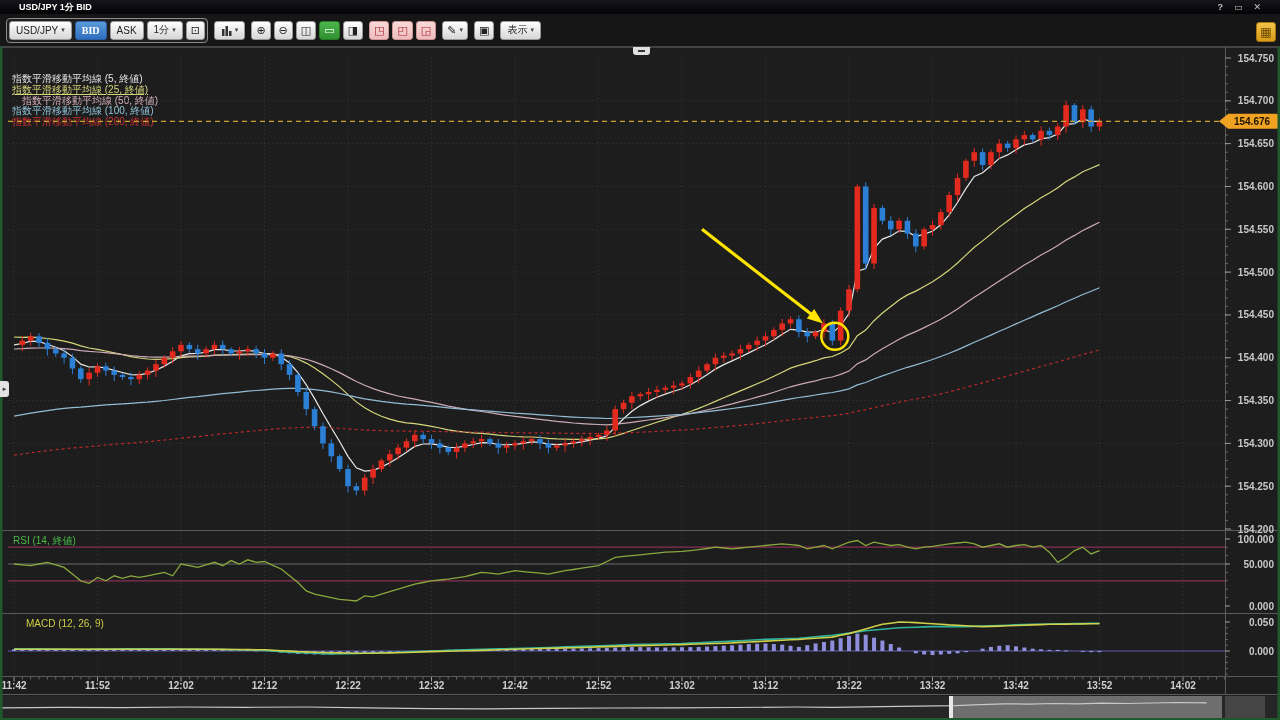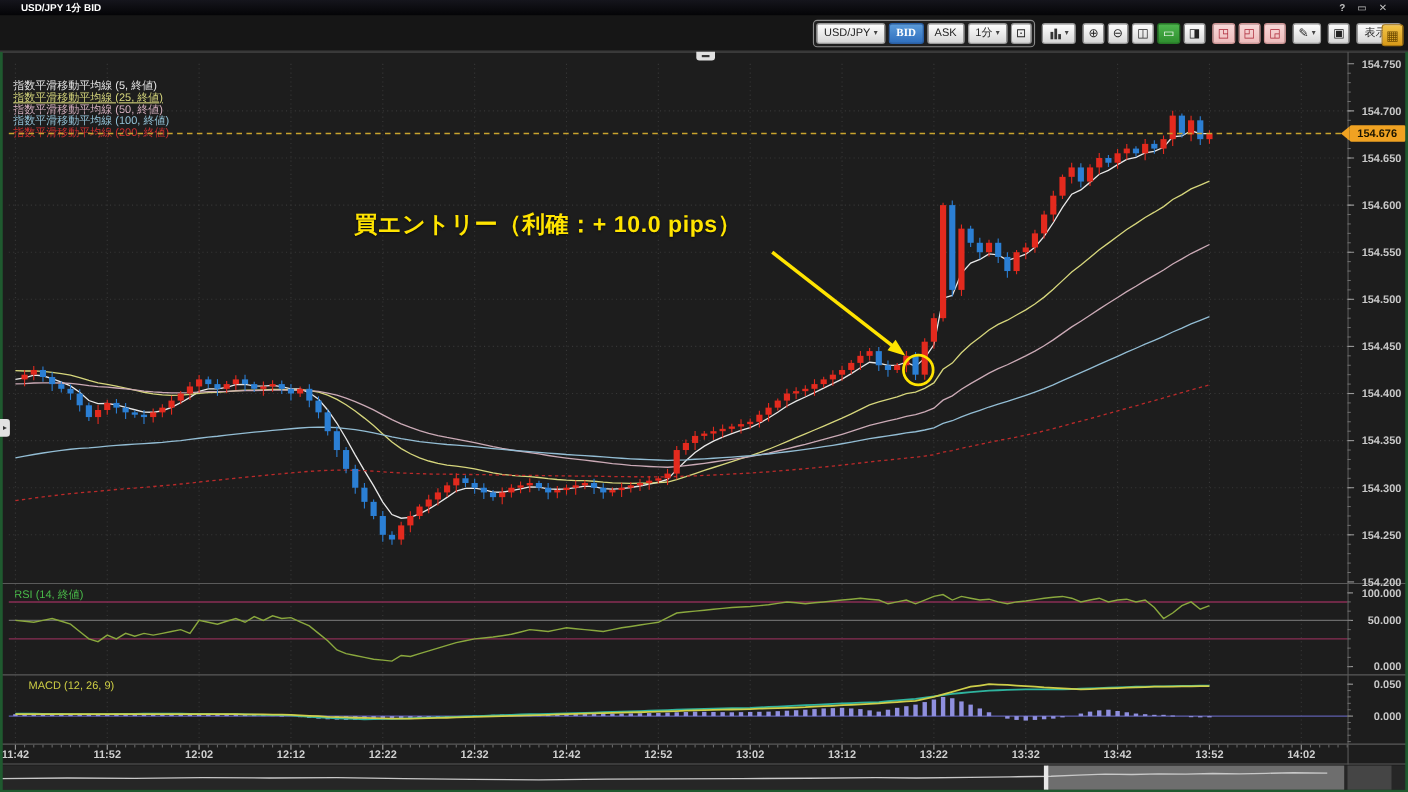--- a/index.html
+++ b/index.html
@@ -6,21 +6,21 @@
   #app{position:relative;width:1280px;height:720px;overflow:hidden;background:#141414;
        font-family:"Liberation Sans","DejaVu Sans",sans-serif;}
   
   #titlebar{position:absolute;top:0;left:0;width:1280px;height:14px;
     background:linear-gradient(#15151c,#040406);display:flex;align-items:center;
     padding:0 19px;box-sizing:border-box;color:#fff;font-size:9px;font-weight:bold;}
   #titlebar .win-controls{margin-left:auto;display:flex;gap:11px;color:#c0c0c0;
     font-size:9px;font-weight:bold;}
   
   #toolbar{position:absolute;top:14px;left:0;width:1280px;height:32px;background:#161616;
-    display:flex;align-items:center;gap:6px;padding:0 6px;box-sizing:border-box;justify-content:flex-end;}
+    display:flex;align-items:center;gap:6px;padding:0 6px;box-sizing:border-box;}
   .tb-group{display:flex;gap:3px;align-items:center;}
   .tb-group.boxed{border:1px solid #8a8a8a;border-radius:4px;padding:2px;background:#1f1f1f;}
   .btn{height:19px;background:linear-gradient(#fefefe,#d7d7d7);border:1px solid #999;
     border-radius:3px;font-size:10px;color:#222;display:inline-flex;align-items:center;
     gap:3px;padding:0 6px;font-family:inherit;cursor:default;}
   .btn .caret{font-size:7px;color:#444;}
   .btn.blue{background:linear-gradient(#5b9bd9,#2f6fbe);color:#fff;border-color:#2a5fa5;font-weight:bold;font-family:Liberation Serif, serif;}
   .btn.green{background:linear-gradient(#4db54d,#2f8f2f);color:#fff;border-color:#267826;}
   .btn.pink{background:linear-gradient(#f8d9d9,#eebcbc);border-color:#cf9494;color:#a23;}
   .btn.icon{padding:0 4px;font-size:11px;}
@@ -123,21 +123,21 @@
   </div>
 
   <div id="grid-btn">
     <span>▦</span>
   </div>
 
   <div id="stage">
     <div id="legend">
       <div style="color: rgb(230, 230, 230);">指数平滑移動平均線 (5, 終値)</div>
       <div style="color: rgb(214, 214, 124); text-decoration: underline;">指数平滑移動平均線 (25, 終値)</div>
-      <div style="color: rgb(216, 178, 194);">指数平滑移動平均線 (50, 終値)</div>
+      <div style="color: rgb(216, 178, 194); margin-left: 10px;">指数平滑移動平均線 (50, 終値)</div>
       <div style="color: rgb(147, 195, 216);">指数平滑移動平均線 (100, 終値)</div>
       <div style="color: rgb(204, 48, 48);">指数平滑移動平均線 (200, 終値)</div>
     </div>
     <div id="rsi-label">RSI (14, 終値)</div>
     <div id="macd-label">MACD (12, 26, 9)</div>
 
     <svg id="chart-svg" width="1280" height="674">
         <line x1="14" y1="11" x2="14" y2="482" stroke="#373737" stroke-width="1" stroke-dasharray="1,3"></line>
         <line x1="14" y1="484" x2="14" y2="566" stroke="#373737" stroke-width="1" stroke-dasharray="1,3"></line>
         <line x1="14" y1="567" x2="14" y2="629" stroke="#373737" stroke-width="1" stroke-dasharray="1,3"></line>
@@ -875,20 +875,19 @@
         <path d="M0.0,660.8 L61.3,660.3 L122.5,660.6 L183.8,660.0 L245.0,660.3 L306.3,660.0 L367.5,660.8 L428.8,661.6 L490.0,661.9 L551.3,661.3 L612.5,661.0 L673.8,660.8 L735.0,660.5 L796.3,660.0 L833.0,660.3 L882.0,659.7 L918.8,659.2 L955.5,658.7 L980.0,657.6 L1004.5,656.8 L1029.0,657.1 L1053.5,656.5 L1078.0,656.8 L1102.5,656.2 L1127.0,656.5 L1151.5,656.0 L1176.0,655.5 L1206.6,655.8" fill="none" stroke="#c8c8c8" stroke-width="1.2"></path>
         <rect x="949" y="649" width="4" height="22" fill="#e8e8e8"></rect>
         <rect x="0" y="0" width="2.5" height="674" fill="#1f5a2f"></rect>
         <rect x="1277.5" y="0" width="2.5" height="674" fill="#1f5a2f"></rect>
         <rect x="0" y="671" width="1280" height="3" fill="#1f5a2f"></rect>
         <circle cx="834.805" cy="289.32999999999026" r="13.5" fill="none" stroke="#ffe400" stroke-width="2.5"></circle>
         <line x1="702.04" y1="182.27999999999025" x2="815.2225695707049" y2="270.34319045086784" stroke="#ffe400" stroke-width="3.2"></line>
         <polygon points="823.115,276.4840000000019 806.8026255836473,271.39416297896446 814.1715970426083,261.9232464638103" fill="#ffe400"></polygon>
       </svg>
 
-    <div id="annotation">買エントリー（利確：+ 10.0 pips）</div>
     <div id="left-marker">▸</div>
     <div id="collapse-tab">
         <div class="dash"></div>
       </div>
   </div>
 
 </div>
 
 </body></html>

